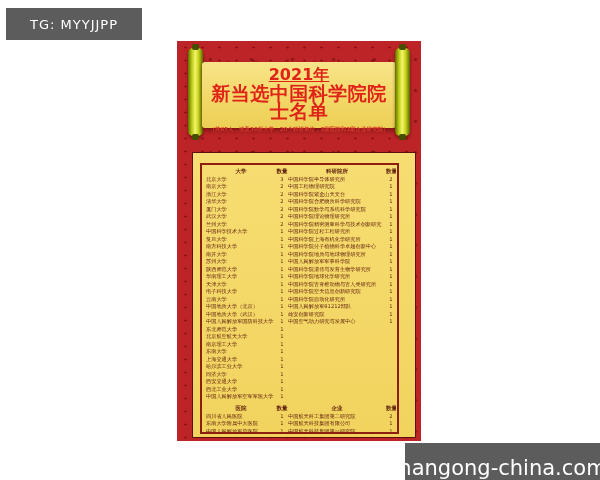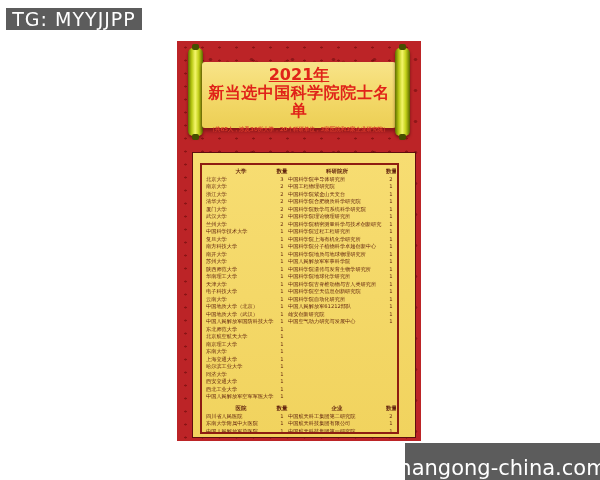--- a/index.html
+++ b/index.html
@@ -1,20 +1,20 @@
 <!DOCTYPE html>
 <html><head>
 <meta charset="utf-8">
 <style>
   html,body{margin:0;padding:0;}
   body{width:600px;height:480px;background:#ffffff;font-family:"DejaVu Sans",sans-serif;position:relative;overflow:hidden;}
 
   
   .watermark{position:absolute;background:#5c5c5c;color:#ffffff;display:flex;align-items:center;justify-content:center;white-space:nowrap;}
-  .wm-tl{left:6px;top:8px;width:136px;height:22px;font-size:19px;letter-spacing:1px;}
+  .wm-tl{left:6px;top:8px;width:136px;height:32px;font-size:13px;letter-spacing:1px;}
   .wm-br{left:405px;top:443px;width:195px;height:50px;font-size:21px;}
 
   
   .poster{position:absolute;left:177px;top:41px;width:244px;height:400px;
     background-color:#bc2427;
     background-image:
       radial-gradient(rgba(80,0,0,.45) 1px, transparent 1.7px),
       radial-gradient(rgba(150,25,22,.55) 1px, transparent 1.8px),
       radial-gradient(rgba(60,0,0,.35) 1.4px, transparent 2.3px);
     background-size:17px 13px,29px 23px,41px 31px;
@@ -25,21 +25,21 @@
   .rod{position:absolute;top:7px;width:15px;height:88px;border-radius:5px;
     background:linear-gradient(90deg,#5f6c00 0%,#b8c913 25%,#f4f56a 48%,#c3d118 72%,#5a6600 100%);
     box-shadow:0 2px 3px rgba(40,0,0,.5);}
   .rod::before,.rod::after{content:"";position:absolute;left:4px;width:7px;height:6px;background:#454f00;border-radius:2px;}
   .rod::before{top:-4px;} .rod::after{bottom:-4px;}
   .rod-left{left:11px;} .rod-right{right:11px;}
   .parchment{position:absolute;left:25px;top:21px;width:194px;height:66px;text-align:center;border-radius:3px;
     background:linear-gradient(180deg,#f8e489 0%,#f3d868 55%,#eccf55 100%);
     box-shadow:0 3px 4px rgba(60,0,0,.45);}
   .title1{font-size:16px;line-height:18px;font-weight:bold;color:#e02319;margin-top:4px;text-decoration:underline;}
-  .title2{font-size:16px;line-height:18px;font-weight:bold;color:#e02319;letter-spacing:.5px;}
+  .title2{font-size:19px;line-height:18px;font-weight:bold;color:#e02319;letter-spacing:.5px;}
   .subtitle{font-size:5.5px;line-height:7px;font-weight:bold;color:#d8392b;margin-top:6px;white-space:nowrap;}
 
   
   .panel{position:absolute;left:15px;top:111px;width:224px;height:286px;box-sizing:border-box;
     border:1px solid #5e0e0e;background:linear-gradient(180deg,#f7dd72,#f1d35e);}
   .inner{position:absolute;left:7px;top:10px;width:199px;height:271px;box-sizing:border-box;
     border:2px solid #8e1d12;padding-top:2px;overflow:hidden;}
 
   .trow{display:flex;align-items:center;height:7.5px;color:#63250f;}
   .thead{height:8px;font-weight:bold;}

